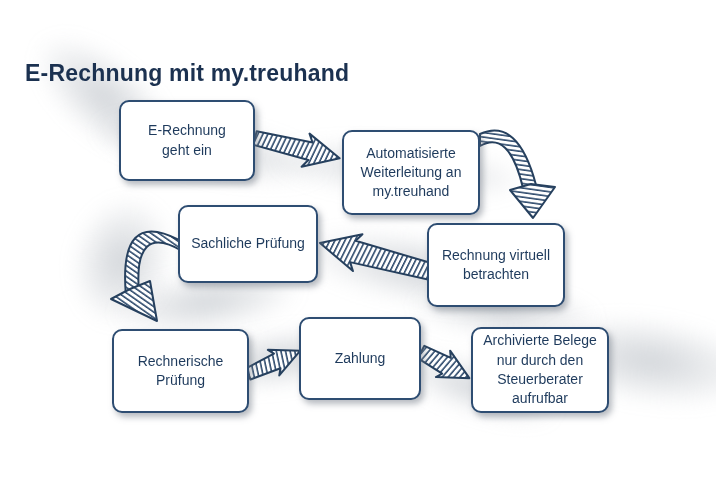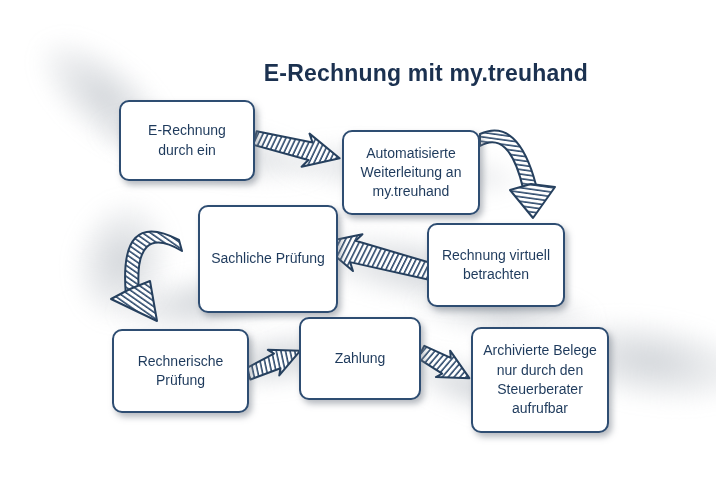--- a/index.html
+++ b/index.html
@@ -28,26 +28,27 @@
   .s3a { left: 292px; top: 236px; width: 266px; height: 70px;  transform: rotate(10deg); }
   .s3b { left: 410px; top: 288px; width: 190px; height: 48px;  transform: rotate(4deg); }
   .s4a { left: 540px; top: 318px; width: 220px; height: 86px;  transform: rotate(8deg); }
   .s4b { left: 392px; top: 362px; width: 170px; height: 52px;  transform: rotate(18deg); }
   .s5  { left: 182px; top: 330px; width: 200px; height: 58px;  transform: rotate(-8deg); }
 
   .title {
     position: absolute;
     left: 0; top: 60px;
     width: 588px;
-    text-align: right;
+    text-align: left;
     font-size: 23px;
     font-weight: bold;
     letter-spacing: 0.2px;
     color: #1b3150;
     z-index: 4;
+    padding-left: 25px;
   }
 
   .arrows { position: absolute; left: 0; top: 0; z-index: 2; }
 
   .box {
     position: absolute;
     box-sizing: border-box;
     background: #ffffff;
     border: 2px solid #2e4d72;
     border-radius: 10px;
@@ -60,25 +61,25 @@
   }
   .box-label {
     white-space: pre-line;
     font-size: 14px;
     line-height: 1.38;
     color: #1e3a5c;
     padding: 2px 6px;
   }
   .b1 { left: 119px; top: 100px; width: 136px; height: 81px; }
   .b2 { left: 342px; top: 130px; width: 138px; height: 85px; }
-  .b3 { left: 198px; top: 205px; width: 140px; height: 108px; }
+  .b3 { left: 178px; top: 205px; width: 140px; height: 78px; }
   .b4 { left: 427px; top: 223px; width: 138px; height: 84px; }
   .b5 { left: 112px; top: 329px; width: 137px; height: 84px; }
   .b6 { left: 299px; top: 317px; width: 122px; height: 83px; }
-  .b7 { left: 471px; top: 327px; width: 138px; height: 106px; text-align: center; }
+  .b7 { left: 471px; top: 327px; width: 138px; height: 86px; text-align: center; }
 </style>
 </head>
 <body>
 
 <div class="canvas">
 
   <div class="smudge s1a"></div>
   <div class="smudge s1b"></div>
   <div class="smudge s1c"></div>
   <div class="smudge s2a"></div>
@@ -129,21 +130,21 @@
       <path d="M0,-6 L32,-8 L28,-14 L57,0 L28,14 L32,8 L0,6 Z" fill="url(#hatchP)" stroke="#26405e" stroke-width="2" stroke-linejoin="round"></path>
     </g>
 
     <g transform="translate(421,352) rotate(28.4)">
       <path d="M0,-7 L29,-9 L25,-15 L55,0 L25,15 L29,9 L0,7 Z" fill="url(#hatchP)" stroke="#26405e" stroke-width="2" stroke-linejoin="round"></path>
     </g>
   </svg>
 
   <div class="box b1">
     <div class="box-label">E-Rechnung
-durch ein</div>
+geht ein</div>
   </div>
   <div class="box b2">
     <div class="box-label">Automatisierte
 Weiterleitung an
 my.treuhand</div>
   </div>
   <div class="box b3">
     <div class="box-label">Sachliche Prüfung</div>
   </div>
   <div class="box b5">

